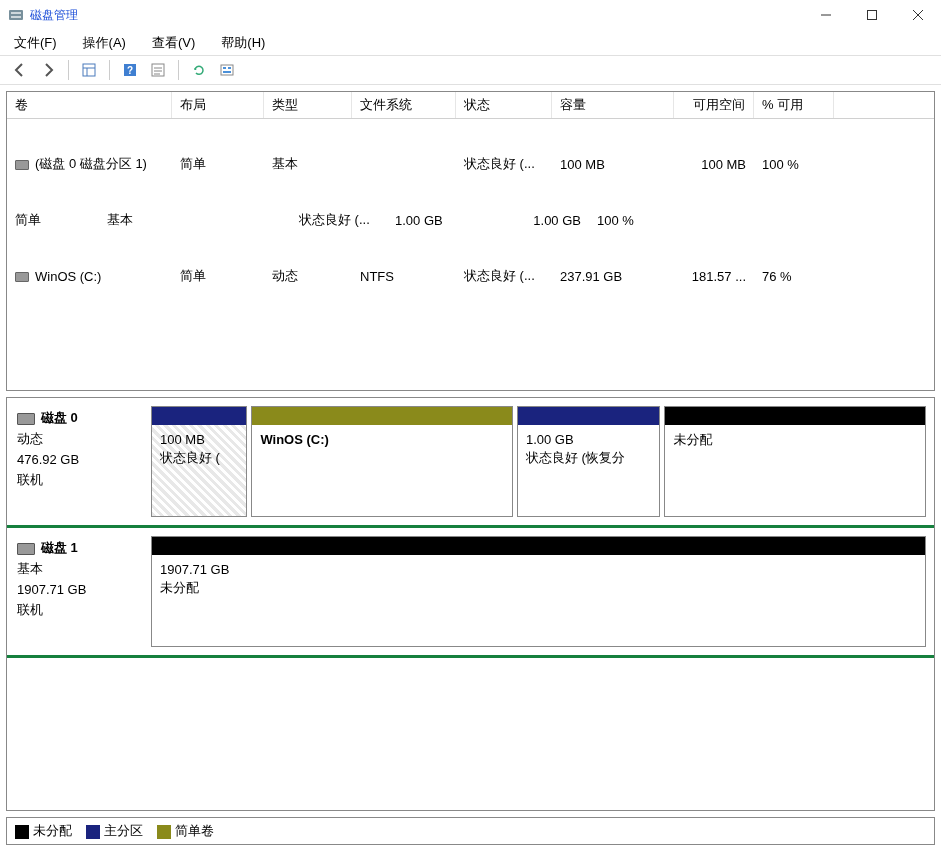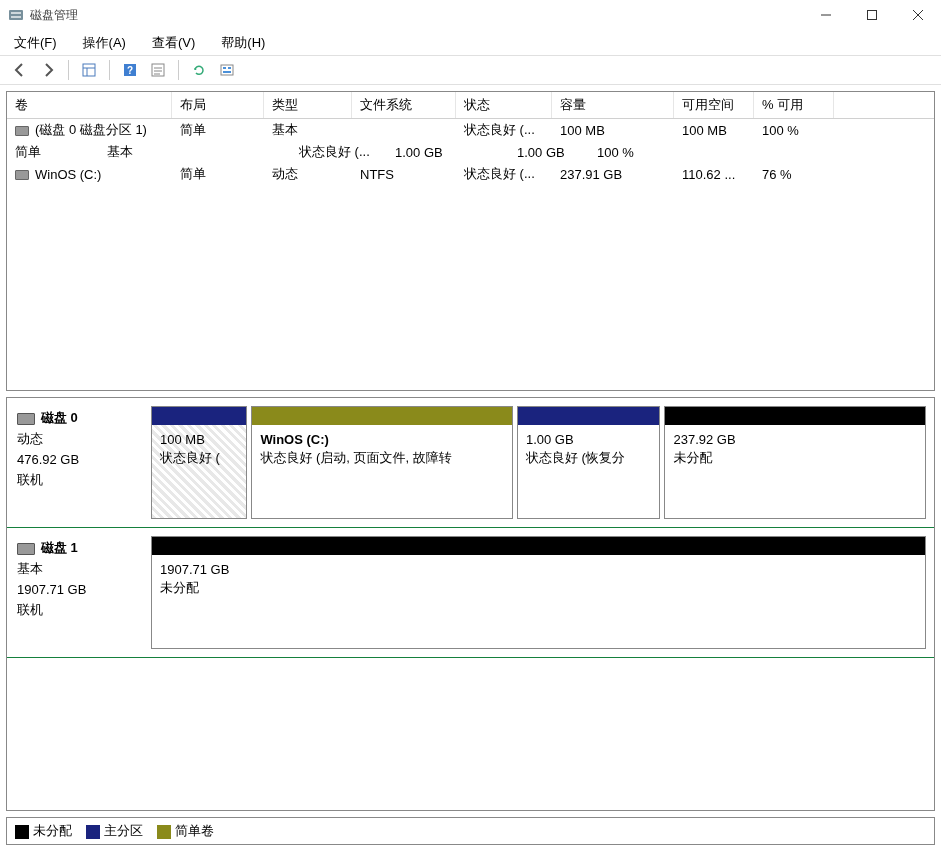--- a/index.html
+++ b/index.html
@@ -1,48 +1,48 @@
 <!DOCTYPE html>
 <html><head>
 <meta charset="utf-8">
 <style>
 * { box-sizing: border-box; margin: 0; padding: 0; }
 body { font-family: "Microsoft YaHei", "Segoe UI", Tahoma, sans-serif; font-size: 13px; background: #fff; width: 941px; height: 851px; overflow: hidden; display: flex; flex-direction: column; }
 
 
 .titlebar { display: flex; align-items: center; height: 30px; padding: 0 0 0 8px; background: #fff; }
 .titlebar .app-icon { width: 16px; height: 16px; margin-right: 6px; display: inline-flex; }
-.titlebar .title { flex: 1; color: #404040; font-size: 12px; }
+.titlebar .title { flex: 1; color: #1d4ed8; font-size: 12px; }
 .titlebar .win-btns { display: flex; }
 .titlebar .win-btn { width: 46px; height: 30px; display: flex; align-items: center; justify-content: center; color: #555; cursor: pointer; }
 
 
 .menubar { height: 25px; display: flex; align-items: center; padding: 0 8px; gap: 14px; border-top: 0; }
 .menubar .menu-item { padding: 2px 6px; cursor: pointer; }
 
 
 .toolbar { height: 30px; display: flex; align-items: center; padding: 0 8px; gap: 4px; border-top: 1px solid #e0e0e0; border-bottom: 1px solid #e0e0e0; }
 .toolbar .tb-btn { width: 24px; height: 24px; display: flex; align-items: center; justify-content: center; cursor: pointer; border: 1px solid transparent; }
 .toolbar .tb-sep { width: 1px; height: 20px; background: #ccc; margin: 0 4px; }
 
 
 .vol-panel { border: 1px solid #888; margin: 6px 6px 6px 6px; height: 300px; overflow: auto; background: #fff; }
 .vol-header { display: flex; background: #fff; border-bottom: 1px solid #d0d0d0; position: sticky; top: 0; }
 .vol-header .vh { padding: 4px 8px; border-right: 1px solid #e6e6e6; background: #fff; font-weight: normal; color: #000; white-space: nowrap; overflow: hidden; cursor: pointer; }
-.vol-row { display: flex; height: 22px; align-items: center; white-space: nowrap; overflow: hidden; }
+.vol-row { display: flex; height: 22px; align-items: center; white-space: nowrap; overflow: hidden; margin-top: 34px; }
 .vol-cell { padding: 2px 8px; overflow: hidden; text-overflow: ellipsis; white-space: nowrap; }
 .disk-mini-icon { width: 14px; height: 10px; background: #999; border: 1px solid #666; display: inline-block; margin-right: 6px; vertical-align: middle; border-radius: 1px; }
 
 
 .c0 { width: 165px; } .c1 { width: 92px; } .c2 { width: 88px; } .c3 { width: 104px; }
-.c4 { width: 96px; } .c5 { width: 122px; } .c6 { width: 80px; } .c7 { width: 80px; }
+.c4 { width: 96px; } .c5 { width: 122px; } .c6 { width: 80px; text-align: right; } .c7 { width: 80px; }
 
 
 .disk-panel { flex: 1; border: 1px solid #888; margin: 0 6px 6px 6px; overflow: auto; background: #fff; display: flex; flex-direction: column; }
-.disk-row { display: flex; border-bottom: 1px solid #15803d; min-height: 130px; }
+.disk-row { display: flex; border-bottom: 3px solid #15803d; min-height: 130px; }
 .disk-info { width: 140px; padding: 10px 10px; border-right: 0; line-height: 1.6; }
 .disk-info .disk-icon { width: 18px; height: 12px; background: #999; border: 1px solid #555; display: inline-block; margin-right: 6px; vertical-align: middle; border-radius: 1px; }
 .disk-info .disk-name { font-weight: bold; display: inline; }
 .disk-parts { flex: 1; display: flex; gap: 4px; padding: 8px 8px 8px 4px; align-items: stretch; }
 .part-outer { display: flex; flex-direction: column; border: 1px solid #888; }
 .part-top { height: 18px; }
 .part-body { flex: 1; padding: 6px 8px; line-height: 1.4; overflow: hidden; white-space: nowrap; }
 .part-body.hatched { background: repeating-linear-gradient(45deg,#e8e8e8 0,#e8e8e8 3px,#fff 3px,#fff 6px); }
 .part-body .pname { font-weight: bold; }
 .top-blue { background: #1a237e; } 
@@ -177,21 +177,21 @@
         <div class="vol-cell c6">1.00 GB</div>
         <div class="vol-cell c7">100 %</div>
       </div>
       <div class="vol-row">
         <div class="vol-cell c0"><span class="disk-mini-icon"></span><span>WinOS (C:)</span></div>
         <div class="vol-cell c1">简单</div>
         <div class="vol-cell c2">动态</div>
         <div class="vol-cell c3">NTFS</div>
         <div class="vol-cell c4">状态良好 (...</div>
         <div class="vol-cell c5">237.91 GB</div>
-        <div class="vol-cell c6">110.62 ...</div>
+        <div class="vol-cell c6">181.57 ...</div>
         <div class="vol-cell c7">76 %</div>
       </div>
     </div>
 </div>
 
 <div class="disk-panel">
   <div id="disk-rows">
       <div class="disk-row">
         <div class="disk-info">
           <div><span class="disk-icon"></span><span class="disk-name">磁盘 0</span></div>
@@ -204,34 +204,32 @@
             <div class="part-top top-blue"></div>
             <div class="part-body hatched">
               <div>100 MB</div>
               <div>状态良好 (</div>
             </div>
           </div>
           <div class="part-outer" style="flex: 33 1 0px;">
             <div class="part-top top-olive"></div>
             <div class="part-body">
               <div class="pname">WinOS  (C:)</div>
-              <div>状态良好 (启动, 页面文件, 故障转</div>
             </div>
           </div>
           <div class="part-outer" style="flex: 18 1 0px;">
             <div class="part-top top-blue"></div>
             <div class="part-body">
               <div>1.00 GB</div>
               <div>状态良好 (恢复分</div>
             </div>
           </div>
           <div class="part-outer" style="flex: 33 1 0px;">
             <div class="part-top top-black"></div>
             <div class="part-body">
-              <div>237.92 GB</div>
               <div>未分配</div>
             </div>
           </div>
         </div>
       </div>
       <div class="disk-row">
         <div class="disk-info">
           <div><span class="disk-icon"></span><span class="disk-name">磁盘 1</span></div>
           <div>基本</div>
           <div>1907.71 GB</div>

